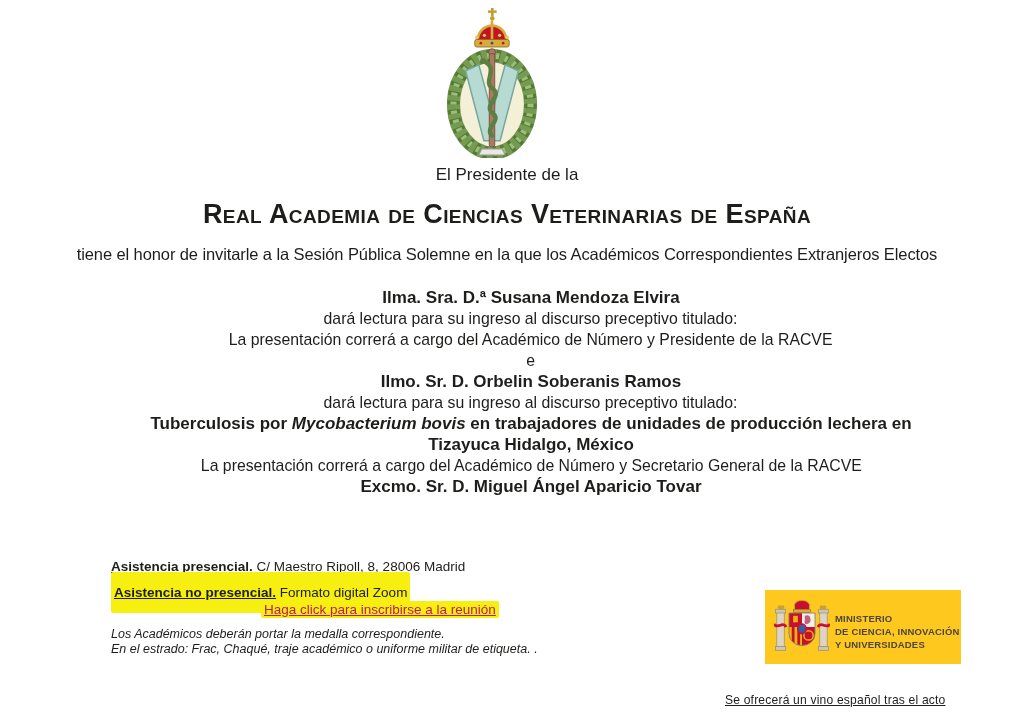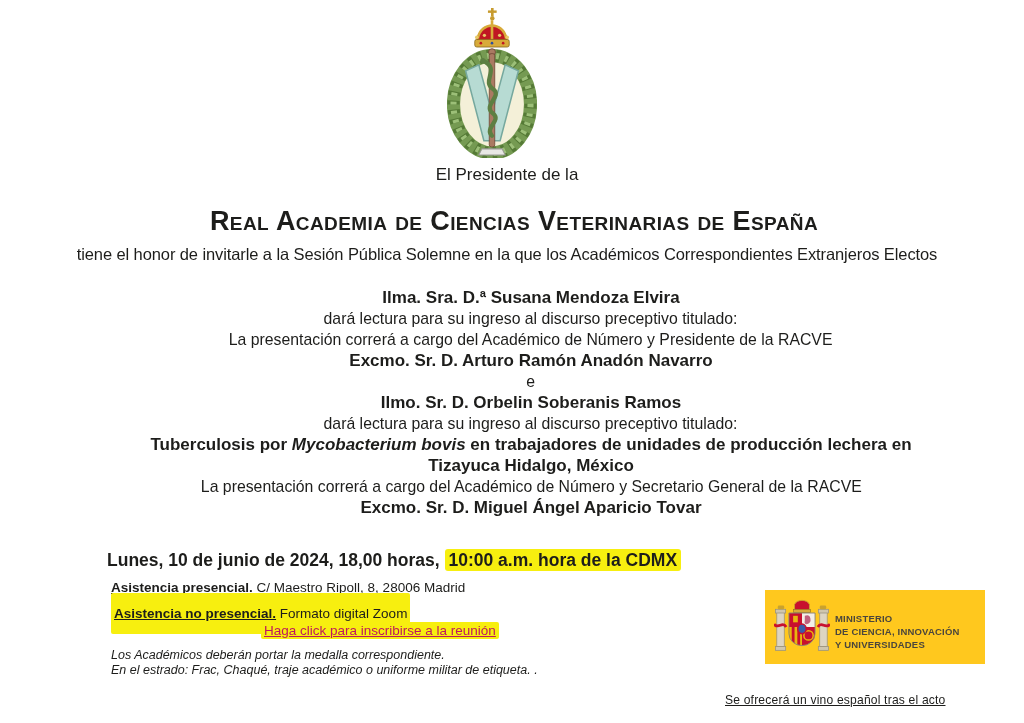--- a/index.html
+++ b/index.html
@@ -3,42 +3,42 @@
 <meta charset="utf-8">
 <style>
   html,body{margin:0;padding:0;background:#ffffff;}
   .page{
     position:relative;width:1024px;height:723px;background:#ffffff;overflow:hidden;
     font-family:"Liberation Sans","DejaVu Sans",sans-serif;color:#1d1d1b;
   }
   .centered{position:absolute;left:0;width:1014px;text-align:center;white-space:nowrap;}
   .crest{position:absolute;left:447px;top:8px;width:90px;height:150px;}
   .presenter-line{top:165px;font-size:17px;}
-  .academy-title{top:199px;font-size:27px;font-weight:700;font-variant:small-caps;letter-spacing:.4px;margin:7px;}
+  .academy-title{top:199px;font-size:27px;font-weight:700;font-variant:small-caps;letter-spacing:.4px;margin:0;}
   .invitation-line{top:245px;font-size:16.5px;letter-spacing:-.1px;}
   .program{position:absolute;top:287px;left:0;width:1014px;text-align:center;}
   .p-line{line-height:21px;font-size:17px;white-space:nowrap;padding-left:48px;}
   .p-line .inner{display:inline-block;transform:scaleX(.93);transform-origin:center;}
   .p-line.bold{font-weight:700;}
   .p-line.bold .inner{transform:none;}
   .it{font-style:italic;}
   .details{position:absolute;left:107px;top:550px;}
   .date-line{font-size:17.5px;font-weight:700;white-space:nowrap;}
   .hl{background:var(--highlight,#f7ef0f);}
   .date-line .hl{padding:1px 4px;border-radius:3px;}
   .small-line{font-size:13.5px;margin-top:9px;white-space:nowrap;margin-left:4px;}
   .lbl{font-weight:700;text-decoration:underline;}
   .remote-line{margin-top:11px;}
   .remote-line .hl{padding:13px 3px;border-radius:2px;}
   .zoom-link-line{margin-left:154px;margin-top:2px;font-size:13.5px;}
   .zoom-link-line a{color:#be185d;text-decoration:underline;padding:1px 3px;border-radius:2px;}
   .addr-line{margin-top:16px;}
   .tel-line{margin-top:2px;}
   .notes{margin-top:10px;font-style:italic;font-size:12.5px;line-height:15px;margin-left:4px;}
-  .ministry{position:absolute;left:765px;top:590px;width:220px;height:74px;background:var(--logo_yellow,#ffc81e);}
+  .ministry{position:absolute;left:765px;top:590px;width:196px;height:74px;background:var(--logo_yellow,#ffc81e);}
   .ministry .arms{position:absolute;left:9px;top:8px;width:56px;height:58px;}
   .ministry .mtext{position:absolute;left:70px;top:22px;font-size:9.5px;font-weight:700;
     color:#4b463c;line-height:13px;letter-spacing:.2px;white-space:nowrap;}
   .wine-note{position:absolute;left:725px;top:692px;font-size:13px;font-weight:400;white-space:nowrap;}
   .wine-note .inner{display:inline-block;transform:scaleX(.93);transform-origin:left;text-decoration:underline;letter-spacing:.2px;}
 </style>
 </head>
 <body>
 
 <div class="page">
@@ -80,32 +80,30 @@
   </svg>
 
   <div class="centered presenter-line">El Presidente de la</div>
   <h1 class="centered academy-title">Real Academia de Ciencias Veterinarias de España</h1>
   <div class="centered invitation-line">tiene el honor de invitarle a la Sesión Pública Solemne en la que los Académicos Correspondientes Extranjeros Electos</div>
 
   <div class="program">
     <div class="p-line bold"><span class="inner">Ilma. Sra. D.ª Susana Mendoza Elvira</span></div>
     <div class="p-line"><span class="inner">dará lectura para su ingreso al discurso preceptivo titulado:</span></div>
     <div class="p-line"><span class="inner">La presentación correrá a cargo del Académico de Número y Presidente de la RACVE</span></div>
-    <div class="p-line bold"><span class="inner">Excmo. Sr. D. Arturo Ramón Anadón Navarro</span></div>
     <div class="p-line"><span class="inner">e</span></div>
     <div class="p-line bold"><span class="inner">Ilmo. Sr. D. Orbelin Soberanis Ramos</span></div>
     <div class="p-line"><span class="inner">dará lectura para su ingreso al discurso preceptivo titulado:</span></div>
     <div class="p-line bold"><span class="inner"><span>Tuberculosis por </span><span class="it">Mycobacterium bovis</span><span> en trabajadores de unidades de producción lechera en</span></span></div>
     <div class="p-line bold"><span class="inner">Tizayuca Hidalgo, México</span></div>
     <div class="p-line"><span class="inner">La presentación correrá a cargo del Académico de Número y Secretario General de la RACVE</span></div>
     <div class="p-line bold"><span class="inner">Excmo. Sr. D. Miguel Ángel Aparicio Tovar</span></div>
   </div>
 
   <div class="details">
-    <div class="date-line"><span>Lunes, 10 de junio de 2024, 18,00 horas, </span><span class="hl">10:00 a.m. hora de la CDMX</span></div>
     <div class="small-line"><span class="lbl">Asistencia presencial.</span><span> C/ Maestro Ripoll, 8, 28006 Madrid</span></div>
     <div class="small-line remote-line"><span class="hl"><span class="lbl">Asistencia no presencial.</span><span> Formato digital Zoom</span></span></div>
     <div class="zoom-link-line"><a href="#" class="hl">Haga click para inscribirse a la reunión</a></div>
     <div class="notes">
       <div>Los Académicos deberán portar la medalla correspondiente.</div>
       <div>En el estrado: Frac, Chaqué, traje académico o uniforme militar de etiqueta. .</div>
 
     </div>
   </div>
 

